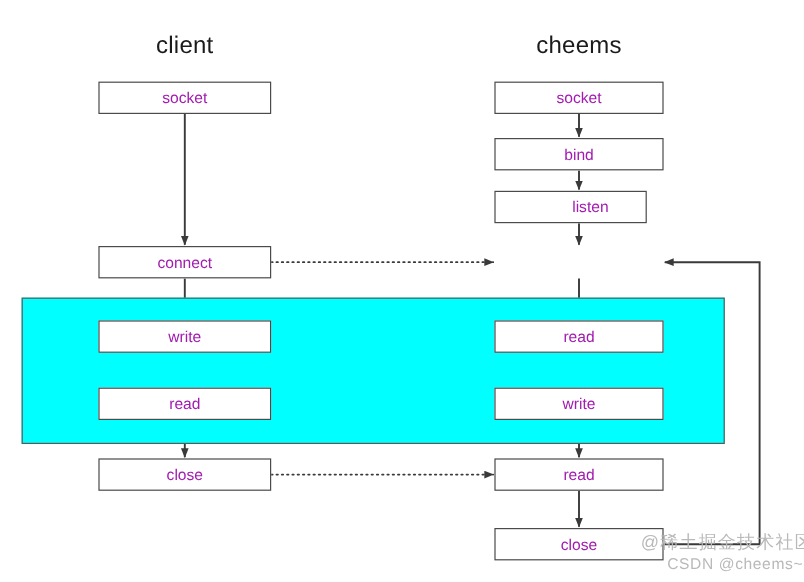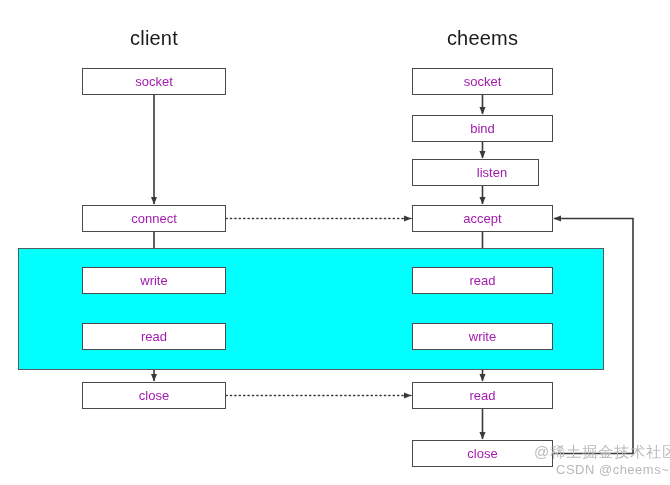--- a/index.html
+++ b/index.html
@@ -128,23 +128,20 @@
     </div>
     <div class="node" id="server-socket" style="left: 412px; top: 68px; width: 141px; height: 27px;">
       <span>socket</span>
     </div>
     <div class="node" id="server-bind" style="left: 412px; top: 115px; width: 141px; height: 27px;">
       <span>bind</span>
     </div>
     <div class="node" id="server-listen" style="left: 412px; top: 159px; width: 127px; height: 27px; padding-left: 33px;">
       <span>listen</span>
     </div>
-    <div class="node" id="server-accept" style="left: 412px; top: 205px; width: 141px; height: 27px;">
-      <span>accept</span>
-    </div>
     <div class="node" id="server-read" style="left: 412px; top: 267px; width: 141px; height: 27px;">
       <span>read</span>
     </div>
     <div class="node" id="server-write" style="left: 412px; top: 323px; width: 141px; height: 27px;">
       <span>write</span>
     </div>
     <div class="node" id="server-read2" style="left: 412px; top: 382px; width: 141px; height: 27px;">
       <span>read</span>
     </div>
     <div class="node" id="server-close" style="left: 412px; top: 440px; width: 141px; height: 27px;">

